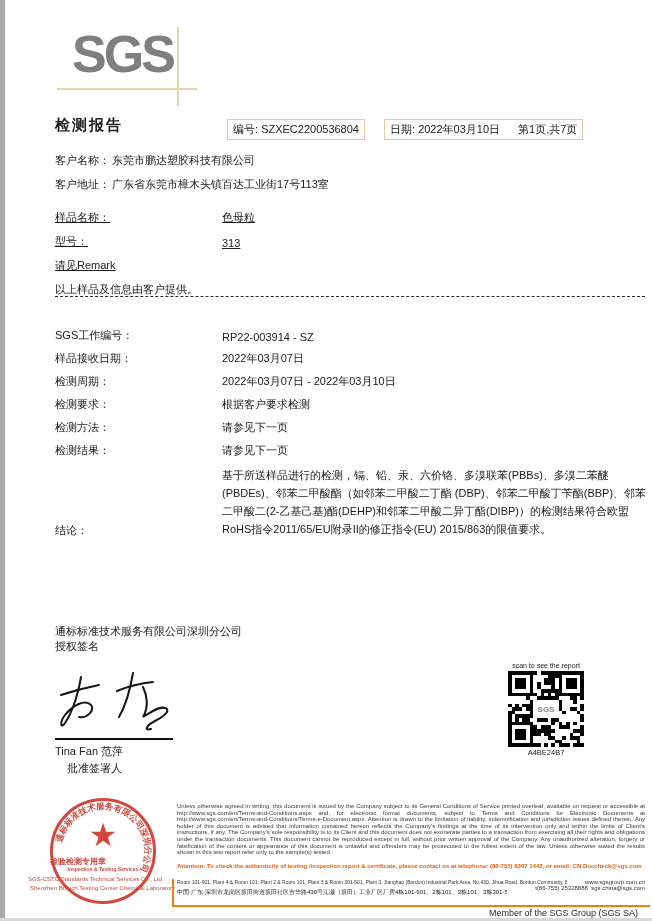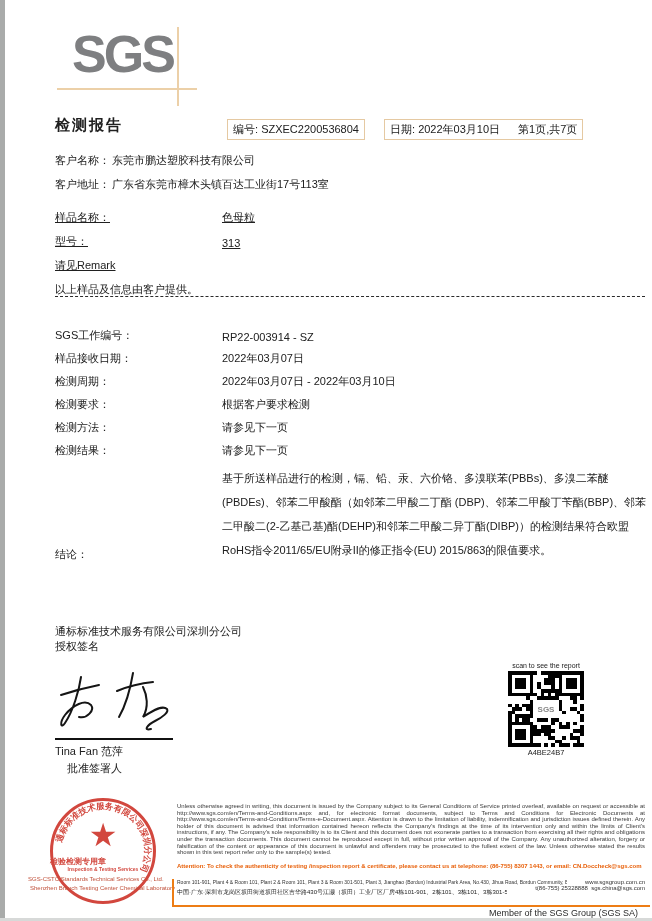--- a/index.html
+++ b/index.html
@@ -35,21 +35,21 @@
   .sec-customer .row { margin-bottom:9px; }
   .sec-customer .lab { width:57px; }
   .sec-sample { top:210px; }
   .sec-sample .row { margin-bottom:9px;text-decoration:underline; }
   .sec-sample .lab { width:167px; }
   .sample-note { margin-top:3px; }
   .dashes { position:absolute; left:55px; top:296px; width:590px; border-top:1px dashed #2a2a2a; }
   .sec-details { top:328px; }
   .sec-details .row { margin-bottom:8px; }
   .sec-details .lab { width:167px; }
-  .val-para { white-space:normal; width:428px; line-height:24px; }
+  .val-para { white-space:normal; width:428px; line-height:18px; }
 
   
   .sig-company { position:absolute; left:55px; top:624px; font-size:11px; }
   .sig-auth { position:absolute; left:55px; top:639px; font-size:11px; }
   .sig-svg { position:absolute; left:55px; top:665px; }
   .sig-line { position:absolute; left:55px; top:738px; width:118px; height:2px; background:#111; }
   .sig-name { position:absolute; left:55px; top:744px; font-size:11px; }
   .sig-role { position:absolute; left:67px; top:761px; font-size:11px; }
 
   

